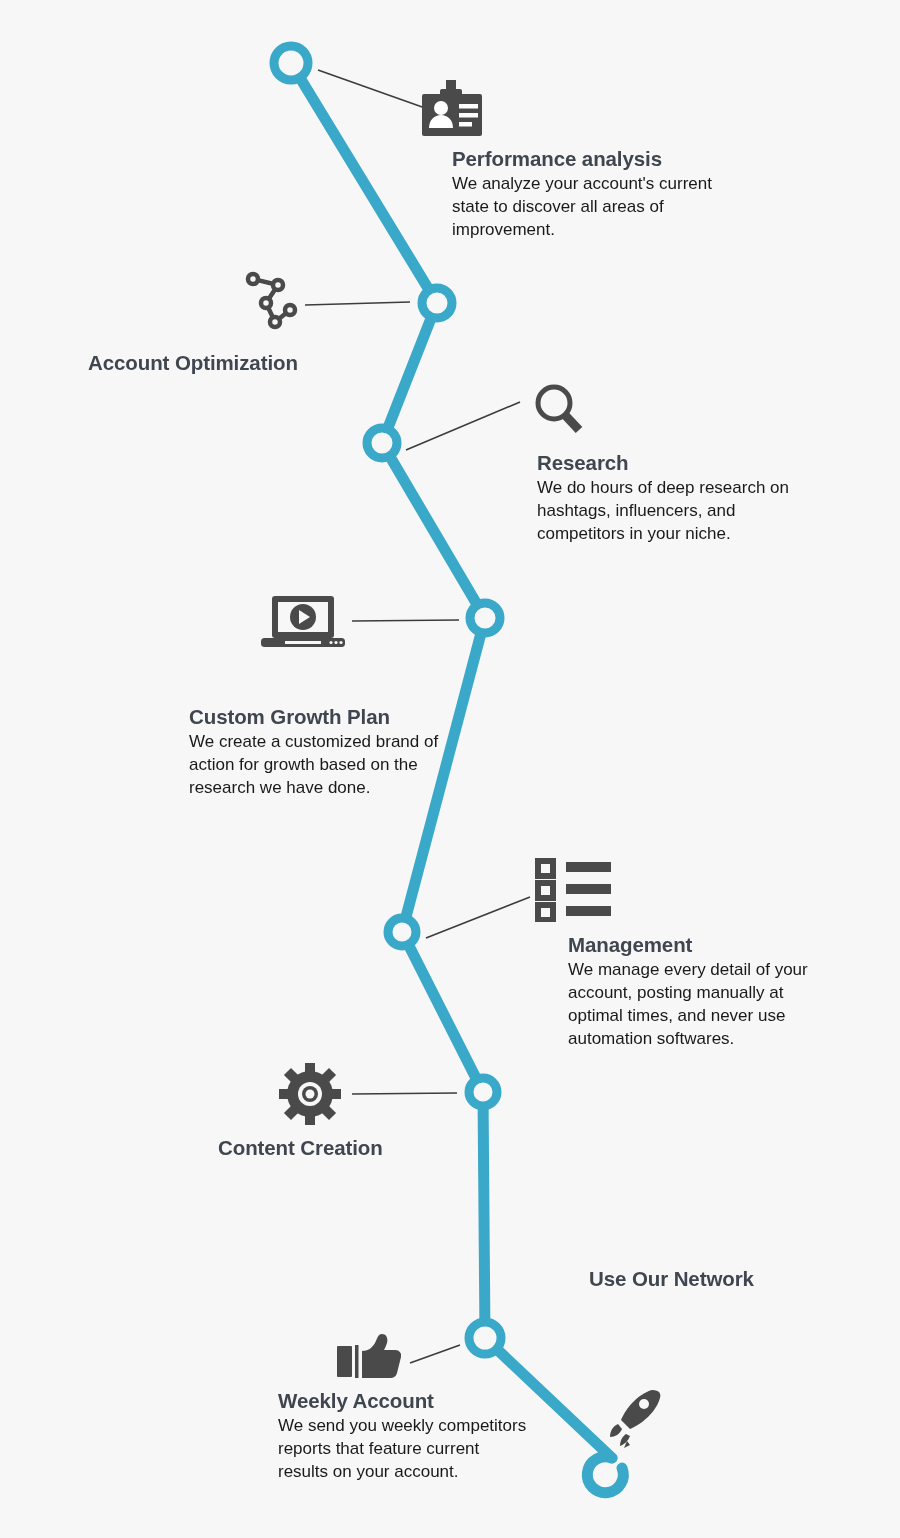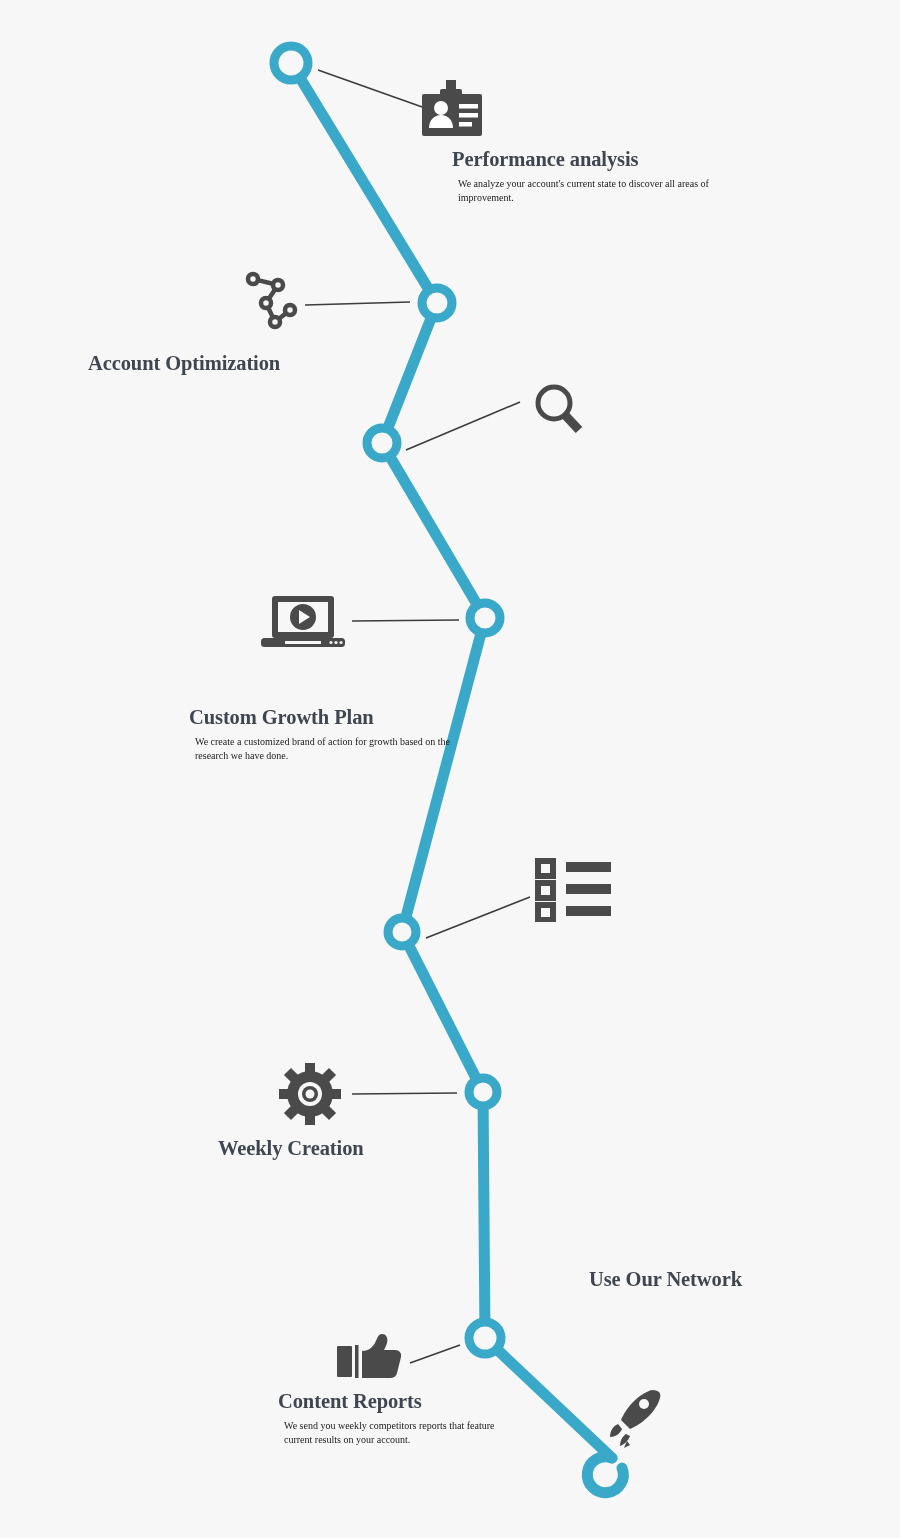--- a/index.html
+++ b/index.html
@@ -3,34 +3,34 @@
 <meta charset="utf-8">
 <title>Process Infographic</title>
 <style>
   html,body{margin:0;padding:0;}
   body{
     width:900px;height:1538px;
     background:#f7f7f7;
     font-family:"Liberation Sans","DejaVu Sans",sans-serif;
     position:relative;overflow:hidden;
   }
-  #stage{position:absolute;inset:0;width:900px;height:1210px;font-family:Liberation Serif, serif;}
+  #stage{position:absolute;inset:0;width:900px;height:1210px;}
 
   svg.layer{position:absolute;left:0;top:0;width:900px;height:1538px;pointer-events:none;}
 
   .step{position:absolute;}
   .step .title{
     font-size:20.5px;font-weight:bold;
     color:#40464f;letter-spacing:-0.1px;
     margin:0 0 1px 0;line-height:1.12;
     white-space:nowrap;
   }
   .step .desc{
-    font-size:10px;color:#1a1a1a;
-    line-height:1.355;margin:6px;font-weight:normal;
+    font-size:17px;color:#1a1a1a;
+    line-height:1.355;margin:0;font-weight:normal;
   }
   .icon{position:absolute;}
   .icon svg{display:block;}
 
   
   #step-performance{left:452px;top:148px;width:270px;}
   #icon-performance{left:418px;top:80px;}
 
   #step-account{left:88px;top:352px;width:270px;}
   #icon-account{left:243px;top:269px;}
@@ -189,33 +189,41 @@
 
   <div class="step" id="step-performance">
     <p class="title">Performance analysis</p>
     <p class="desc">We analyze your account's current state to discover all areas of improvement.</p>
   </div>
 
   <div class="step" id="step-account">
     <p class="title">Account Optimization</p>
   </div>
 
+  <div class="step" id="step-research">
+    <p class="title">Research</p>
+    <p class="desc">We do hours of deep research on hashtags, influencers, and competitors in your niche.</p>
+  </div>
 
   <div class="step" id="step-growth">
     <p class="title">Custom Growth Plan</p>
     <p class="desc">We create a customized brand of action for growth based on the research we have done.</p>
   </div>
 
+  <div class="step" id="step-management">
+    <p class="title">Management</p>
+    <p class="desc">We manage every detail of your account, posting manually at optimal times, and never use automation softwares.</p>
+  </div>
 
   <div class="step" id="step-content">
-    <p class="title">Weekly Creation</p>
+    <p class="title">Content Creation</p>
   </div>
 
   <div class="step" id="step-network">
     <p class="title">Use Our Network</p>
   </div>
 
   <div class="step" id="step-reports">
-    <p class="title">Content Reports</p>
+    <p class="title">Weekly Account</p>
     <p class="desc">We send you weekly competitors reports that feature current results on your account.</p>
   </div>
 
 </div>
 
 </body></html>

